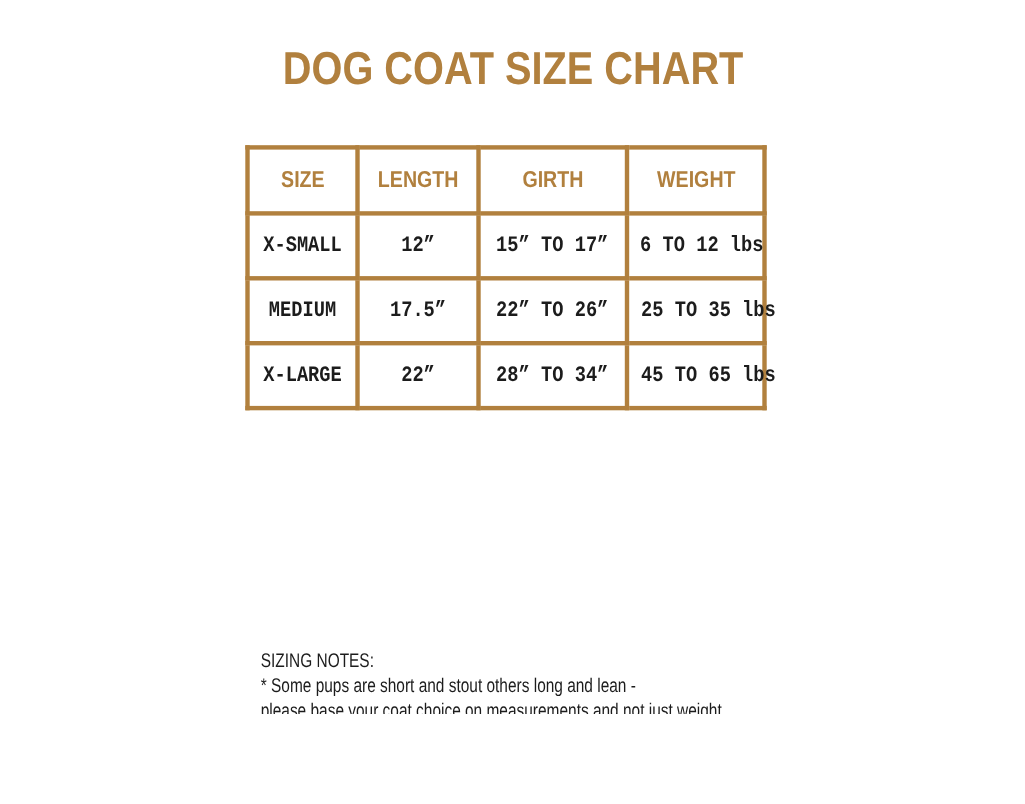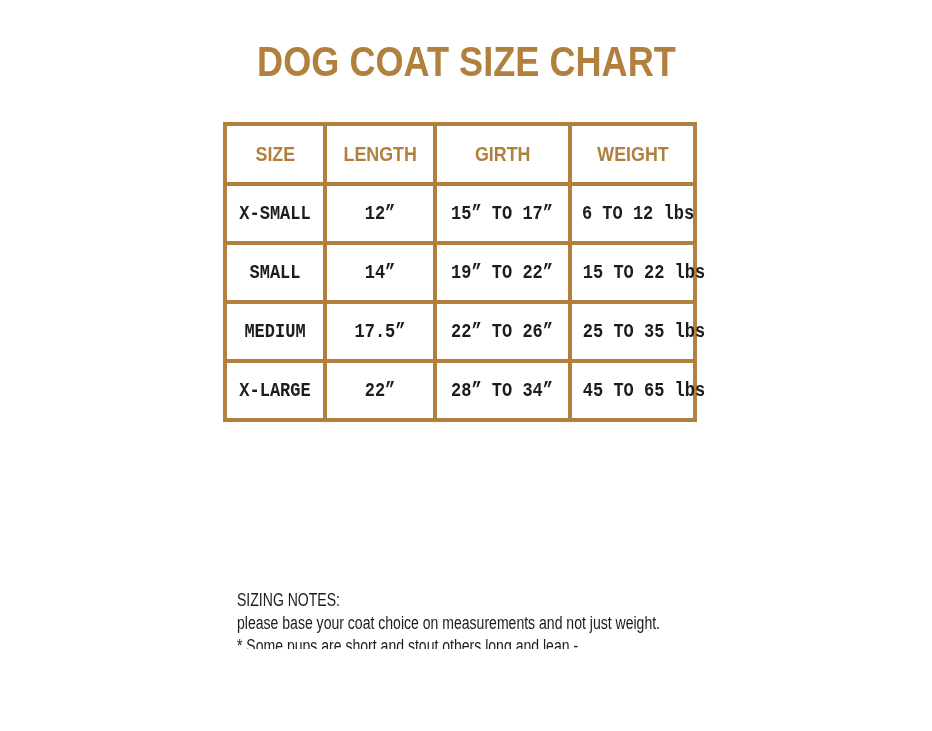--- a/index.html
+++ b/index.html
@@ -20,21 +20,21 @@
     position:absolute;top:40px;left:0;width:932px;
     text-align:center;
     color:var(--accent);
     font-weight:700;
     font-size:42px;line-height:44px;
     white-space:nowrap;
   }
   .squish-c{display:inline-block;transform:scaleX(.86);transform-origin:50% 50%;}
   
   table.size-chart{
-    position:absolute;left:223px;top:122px;
+    position:absolute;left:223px;top:132px;
     width:470px;
     border-collapse:collapse;
     table-layout:fixed;
   }
   .size-chart th,.size-chart td{
     border:4px solid var(--accent);
     background:var(--bg);
     text-align:center;vertical-align:middle;
     padding:0;
   }
@@ -78,39 +78,33 @@
       </tr>
     </thead>
     <tbody>
       <tr>
         <td><span class="cell-text">X-SMALL</span></td>
         <td><span class="cell-text">12”</span></td>
         <td><span class="cell-text">15” TO 17”</span></td>
         <td><span class="cell-text">6 TO 12 lbs</span></td>
       </tr>
       <tr>
-        <td><span class="cell-text">SMALL</span></td>
-        <td><span class="cell-text">14”</span></td>
-        <td><span class="cell-text">19” TO 22”</span></td>
-        <td><span class="cell-text">15 TO 22 lbs</span></td>
-      </tr>
-      <tr>
         <td><span class="cell-text">MEDIUM</span></td>
         <td><span class="cell-text">17.5”</span></td>
         <td><span class="cell-text">22” TO 26”</span></td>
         <td><span class="cell-text">25 TO 35 lbs</span></td>
       </tr>
       <tr>
         <td><span class="cell-text">X-LARGE</span></td>
         <td><span class="cell-text">22”</span></td>
         <td><span class="cell-text">28” TO 34”</span></td>
         <td><span class="cell-text">45 TO 65 lbs</span></td>
       </tr>
     </tbody>
   </table>
 
   <div class="notes">
     <div class="line"><span class="squish-l">SIZING NOTES:</span></div>
+    <div class="line"><span class="squish-l">* Some pups are short and stout others long and lean -</span></div>
     <div class="line"><span class="squish-l">please base your coat choice on measurements and not just weight.</span></div>
-    <div class="line"><span class="squish-l">* Some pups are short and stout others long and lean -</span></div>
   </div>
 
 </div>
 
 </body></html>

